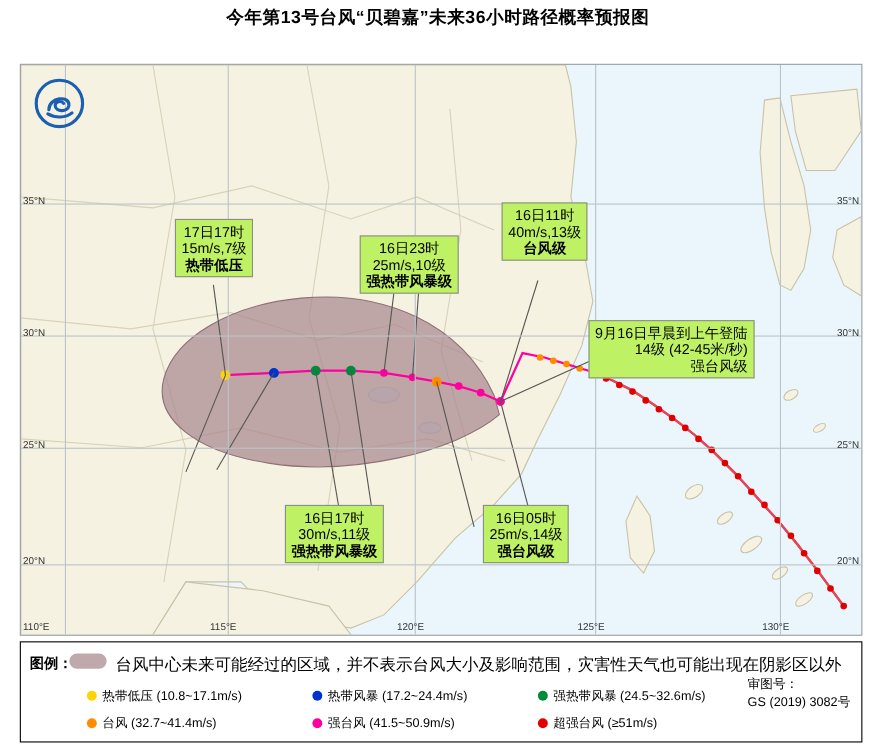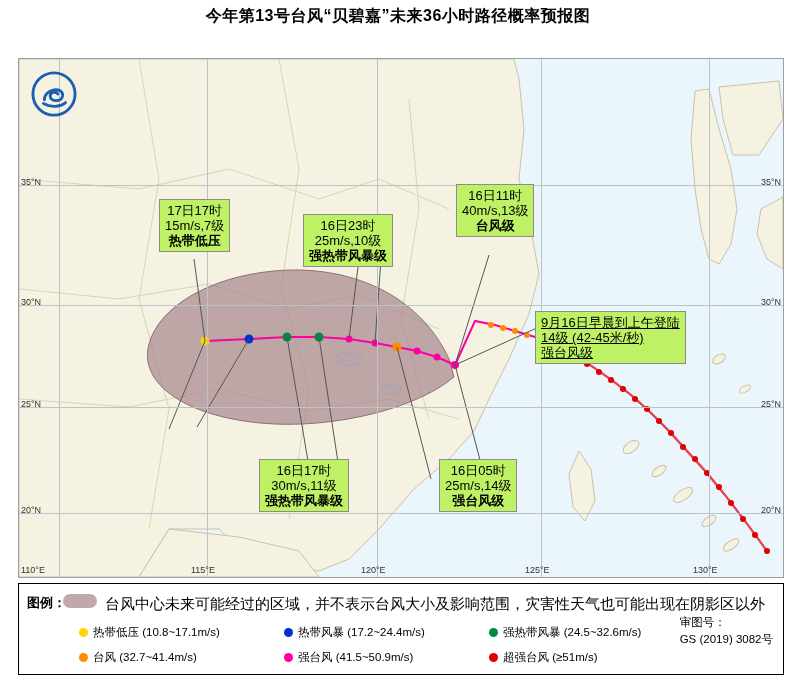--- a/index.html
+++ b/index.html
@@ -214,33 +214,33 @@
     <path d="M13 34 C20 38, 30 38, 36 33" fill="none" stroke="#1a5fb4" stroke-width="3" stroke-linecap="round"></path>
   </svg>
 
 
   <div class="anno" style="left:140px;top:140px;">
     <div>17日17时</div>
     <div>15m/s,7级</div>
     <div style="font-weight:bold">热带低压</div>
   </div>
 
-  <div class="anno" style="left:284px;top:155px;">
+  <div class="anno" style="left:308px;top:155px;">
     <div>16日23时</div>
     <div>25m/s,10级</div>
     <div style="font-weight:bold">强热带风暴级</div>
   </div>
 
   <div class="anno" style="left:437px;top:125px;">
     <div>16日11时</div>
     <div>40m/s,13级</div>
     <div style="font-weight:bold">台风级</div>
   </div>
 
-  <div class="anno" style="left:516px;top:252px;text-align:left;text-decoration:underline;">
+  <div class="anno" style="left:516px;top:232px;text-align:right;">
     <div>9月16日早晨到上午登陆</div>
     <div>14级 (42-45米/秒)</div>
     <div>强台风级</div>
   </div>
 
 
   <div class="anno" style="left:240px;top:400px;">
     <div>16日17时</div>
     <div>30m/s,11级</div>
     <div style="font-weight:bold">强热带风暴级</div>

